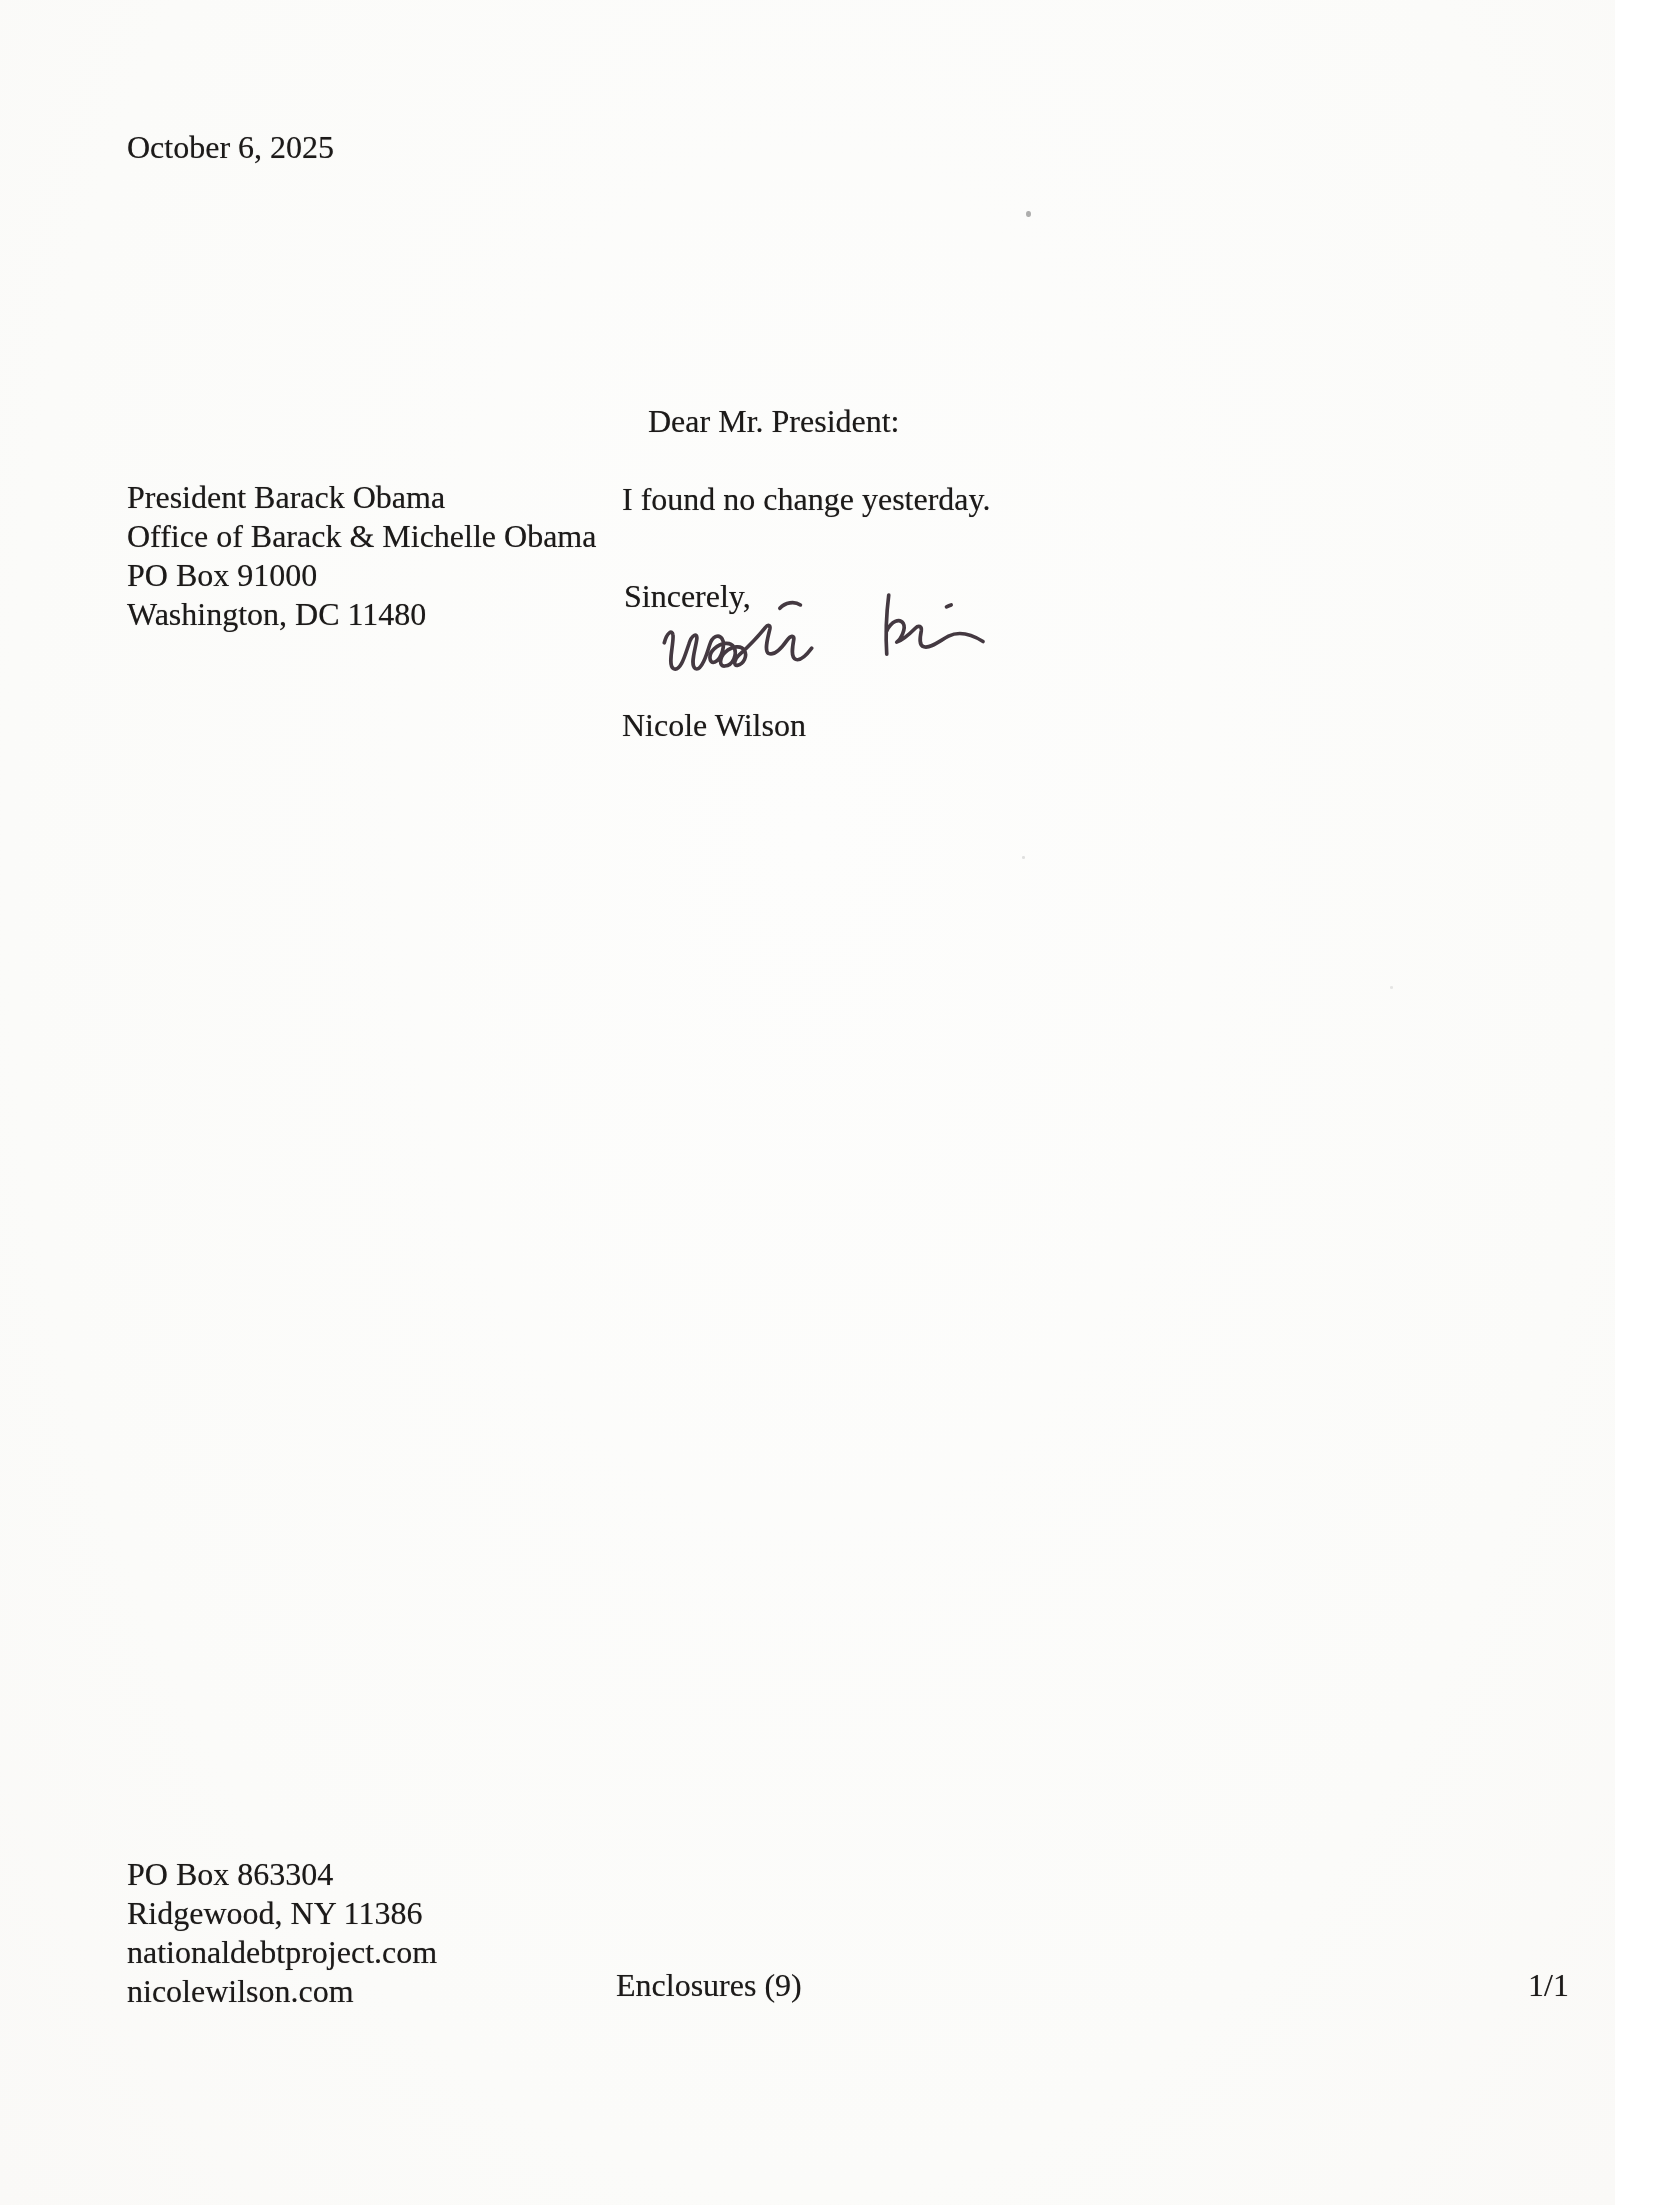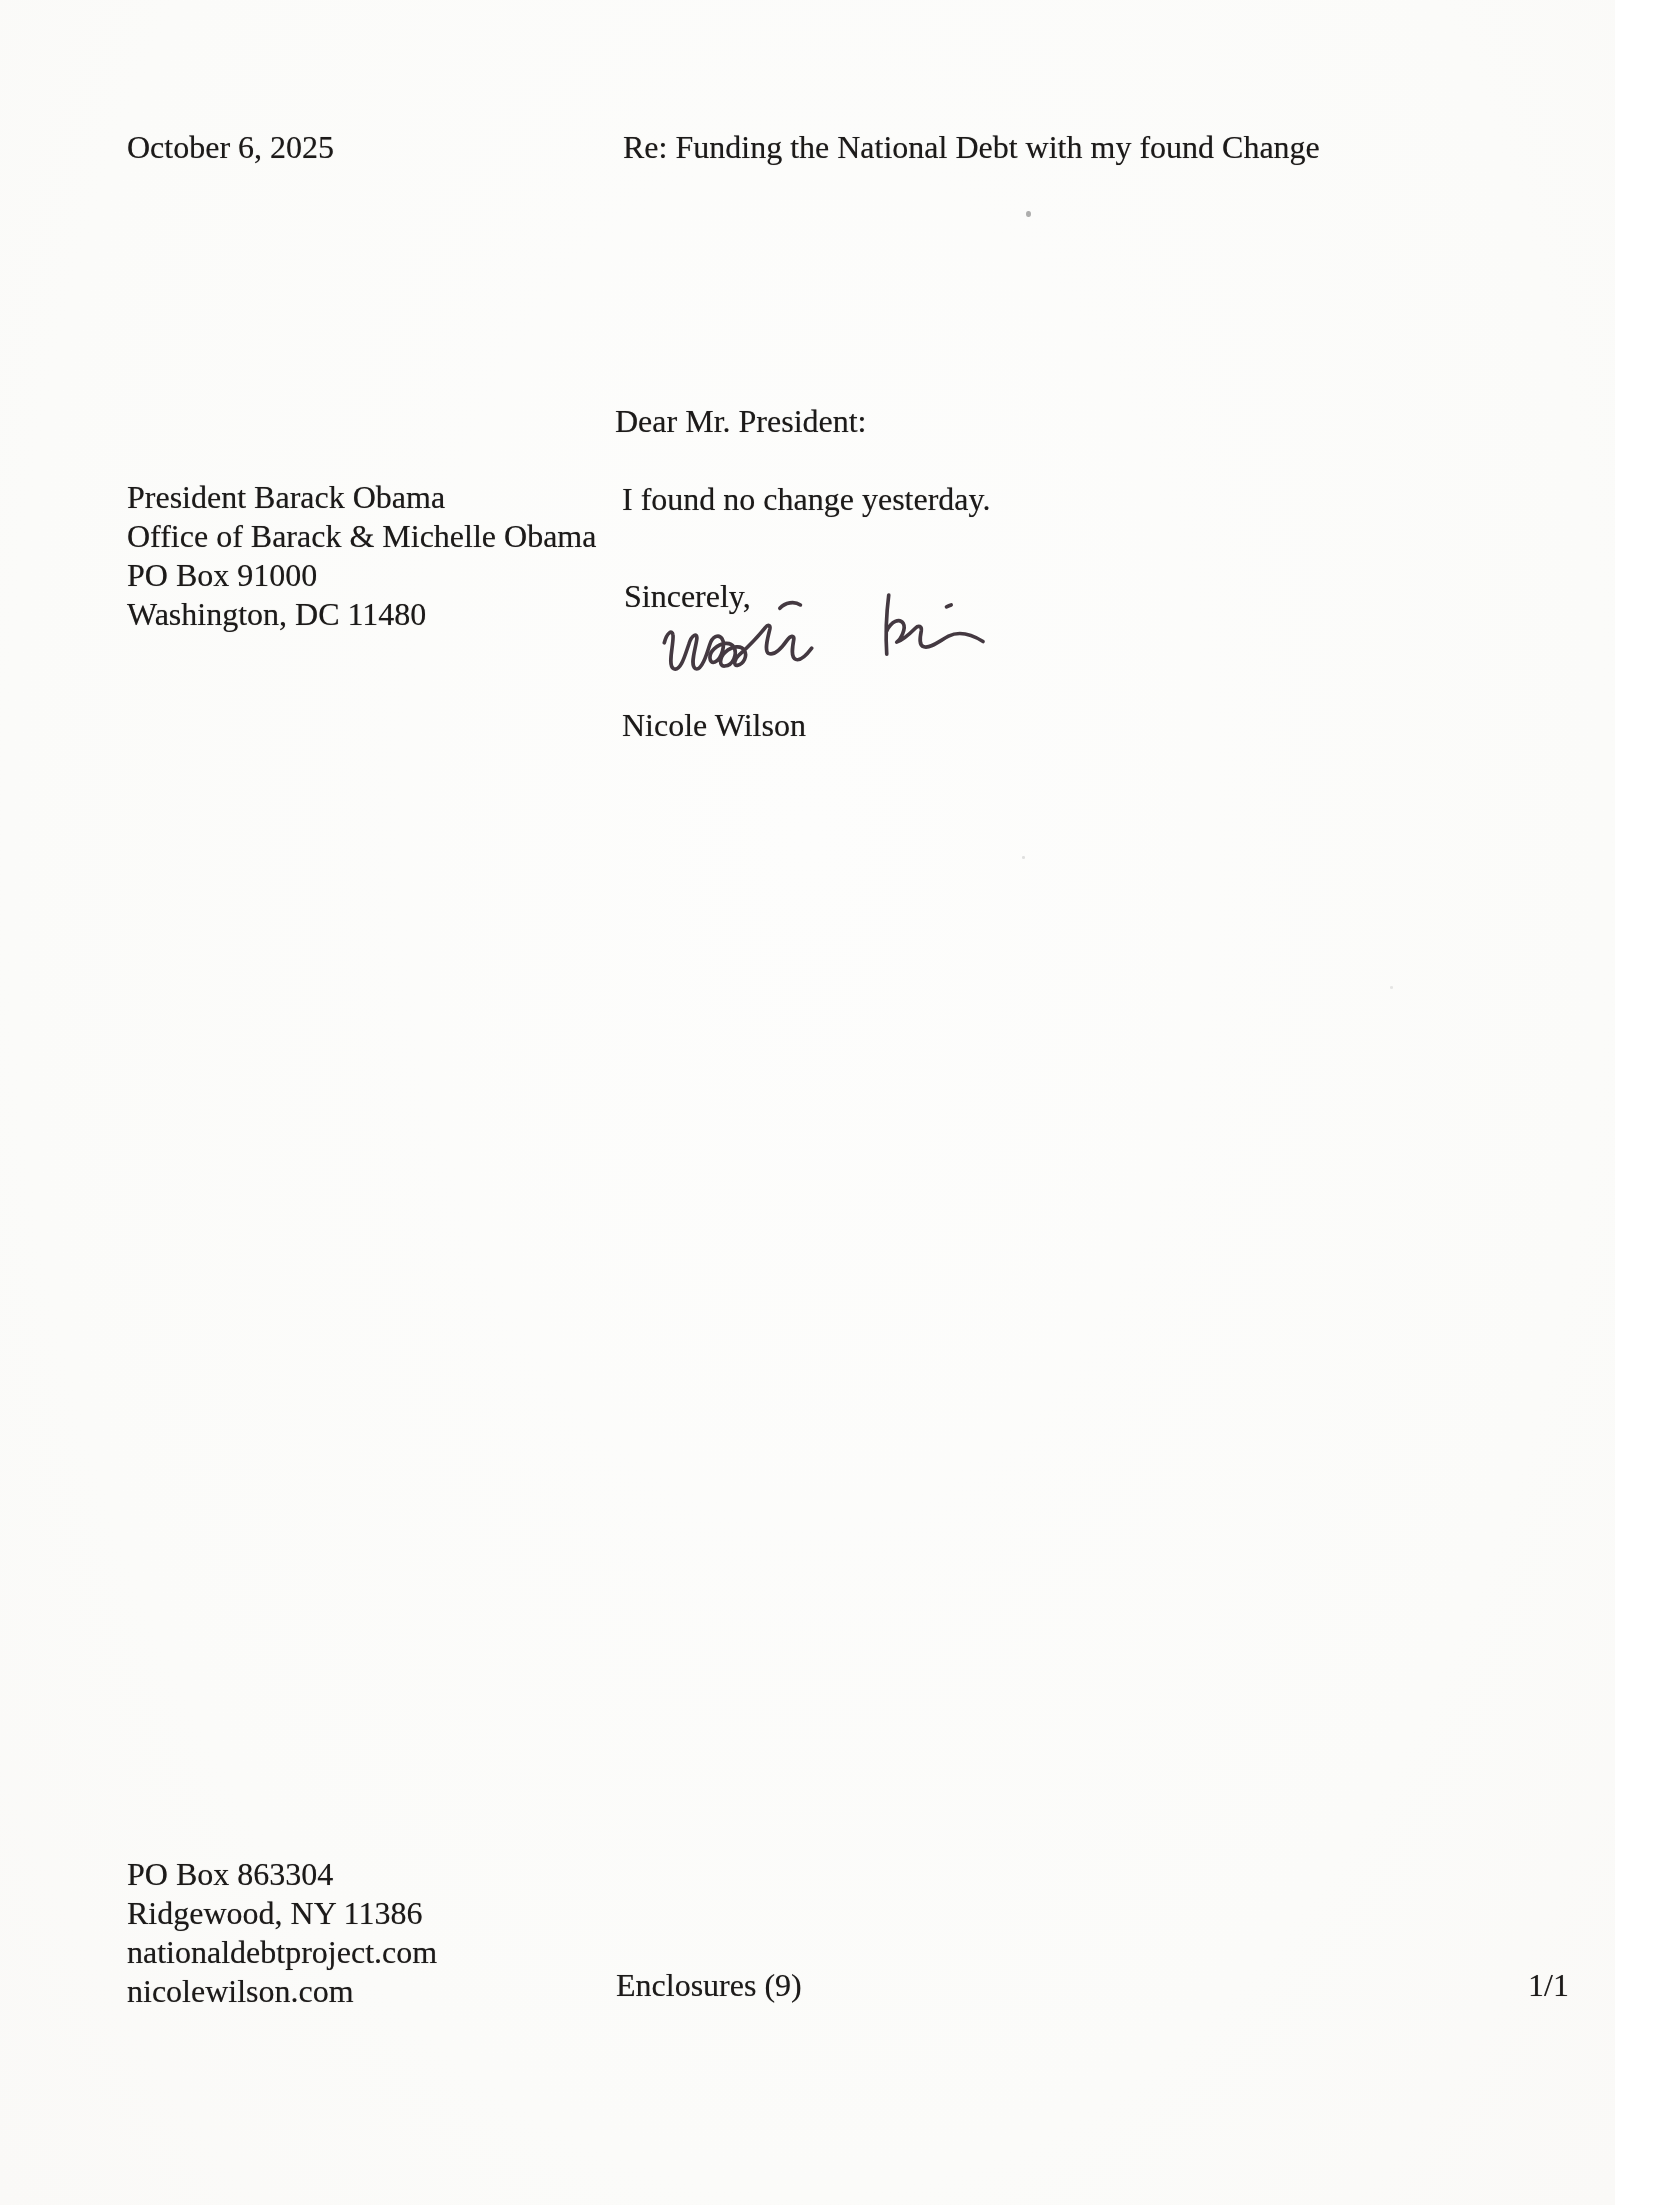--- a/index.html
+++ b/index.html
@@ -23,21 +23,21 @@
   .block { position: absolute; }
   .block .line {
     font-size: 32px;
     line-height: 39px;
     white-space: pre;
     color: #1c1a19;
     text-shadow: 0 0 0.7px rgba(30, 28, 27, 0.55);
   }
   .date-line      { left: 127px;  top: 128px; }
   .subject-line   { left: 623px;  top: 128px; }
-  .salutation     { left: 615px;  top: 402px; }
+  .salutation     { left: 648px;  top: 402px; }
   .recipient      { left: 127px;  top: 478px; }
   .body-line      { left: 622px;  top: 480px; }
   .closing-line   { left: 624px;  top: 577px; }
   .signature-svg  { position: absolute; left: 658px; top: 591px; width: 334px; height: 83px; }
   .signature-name { left: 622px;  top: 706px; text-align: center; }
   .sender         { left: 127px;  top: 1847px; margin-top: 8px; }
   .enclosures     { left: 616px;  top: 1966px; }
   .page-number    { left: 1528px; top: 1966px; }
   .speck {
     position: absolute;
@@ -55,21 +55,20 @@
     stroke-linejoin: round;
   }
 </style>
 </head>
 <body>
 
 <div class="page">
 
   <div class="txt date-line">October 6, 2025</div>
 
-  <div class="txt subject-line">Re: Funding the National Debt with my found Change</div>
 
   <div class="txt salutation">Dear Mr. President:</div>
 
   <div class="block recipient">
     <div class="line">President Barack Obama</div>
     <div class="line">Office of Barack &amp; Michelle Obama</div>
     <div class="line">PO Box 91000</div>
     <div class="line">Washington, DC 11480</div>
   </div>
 

